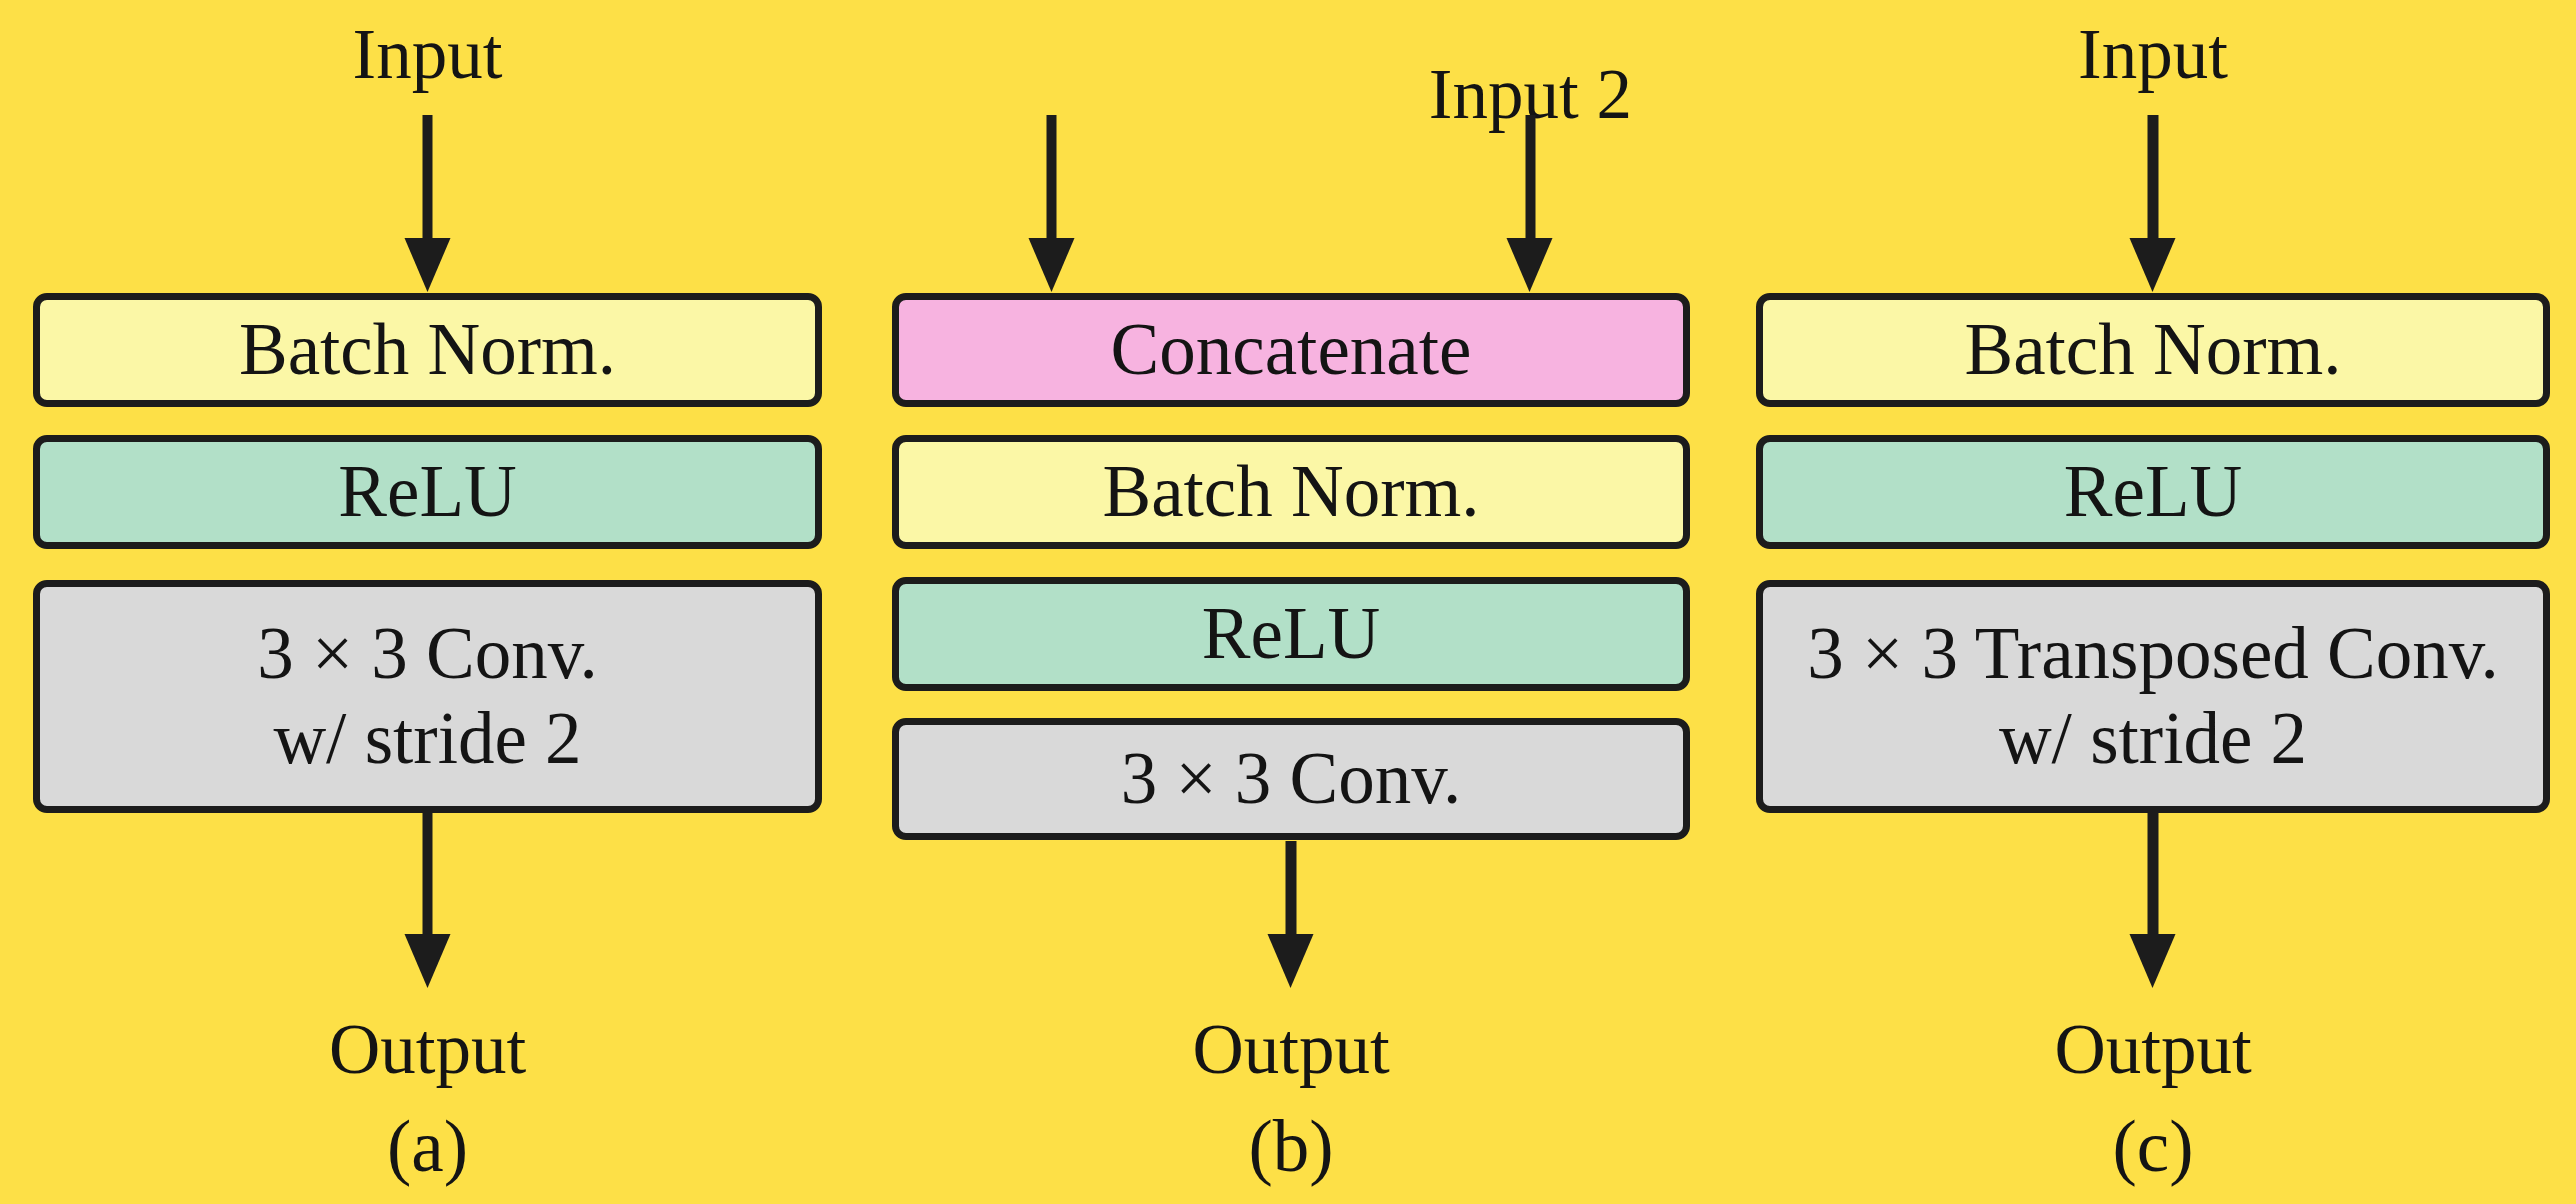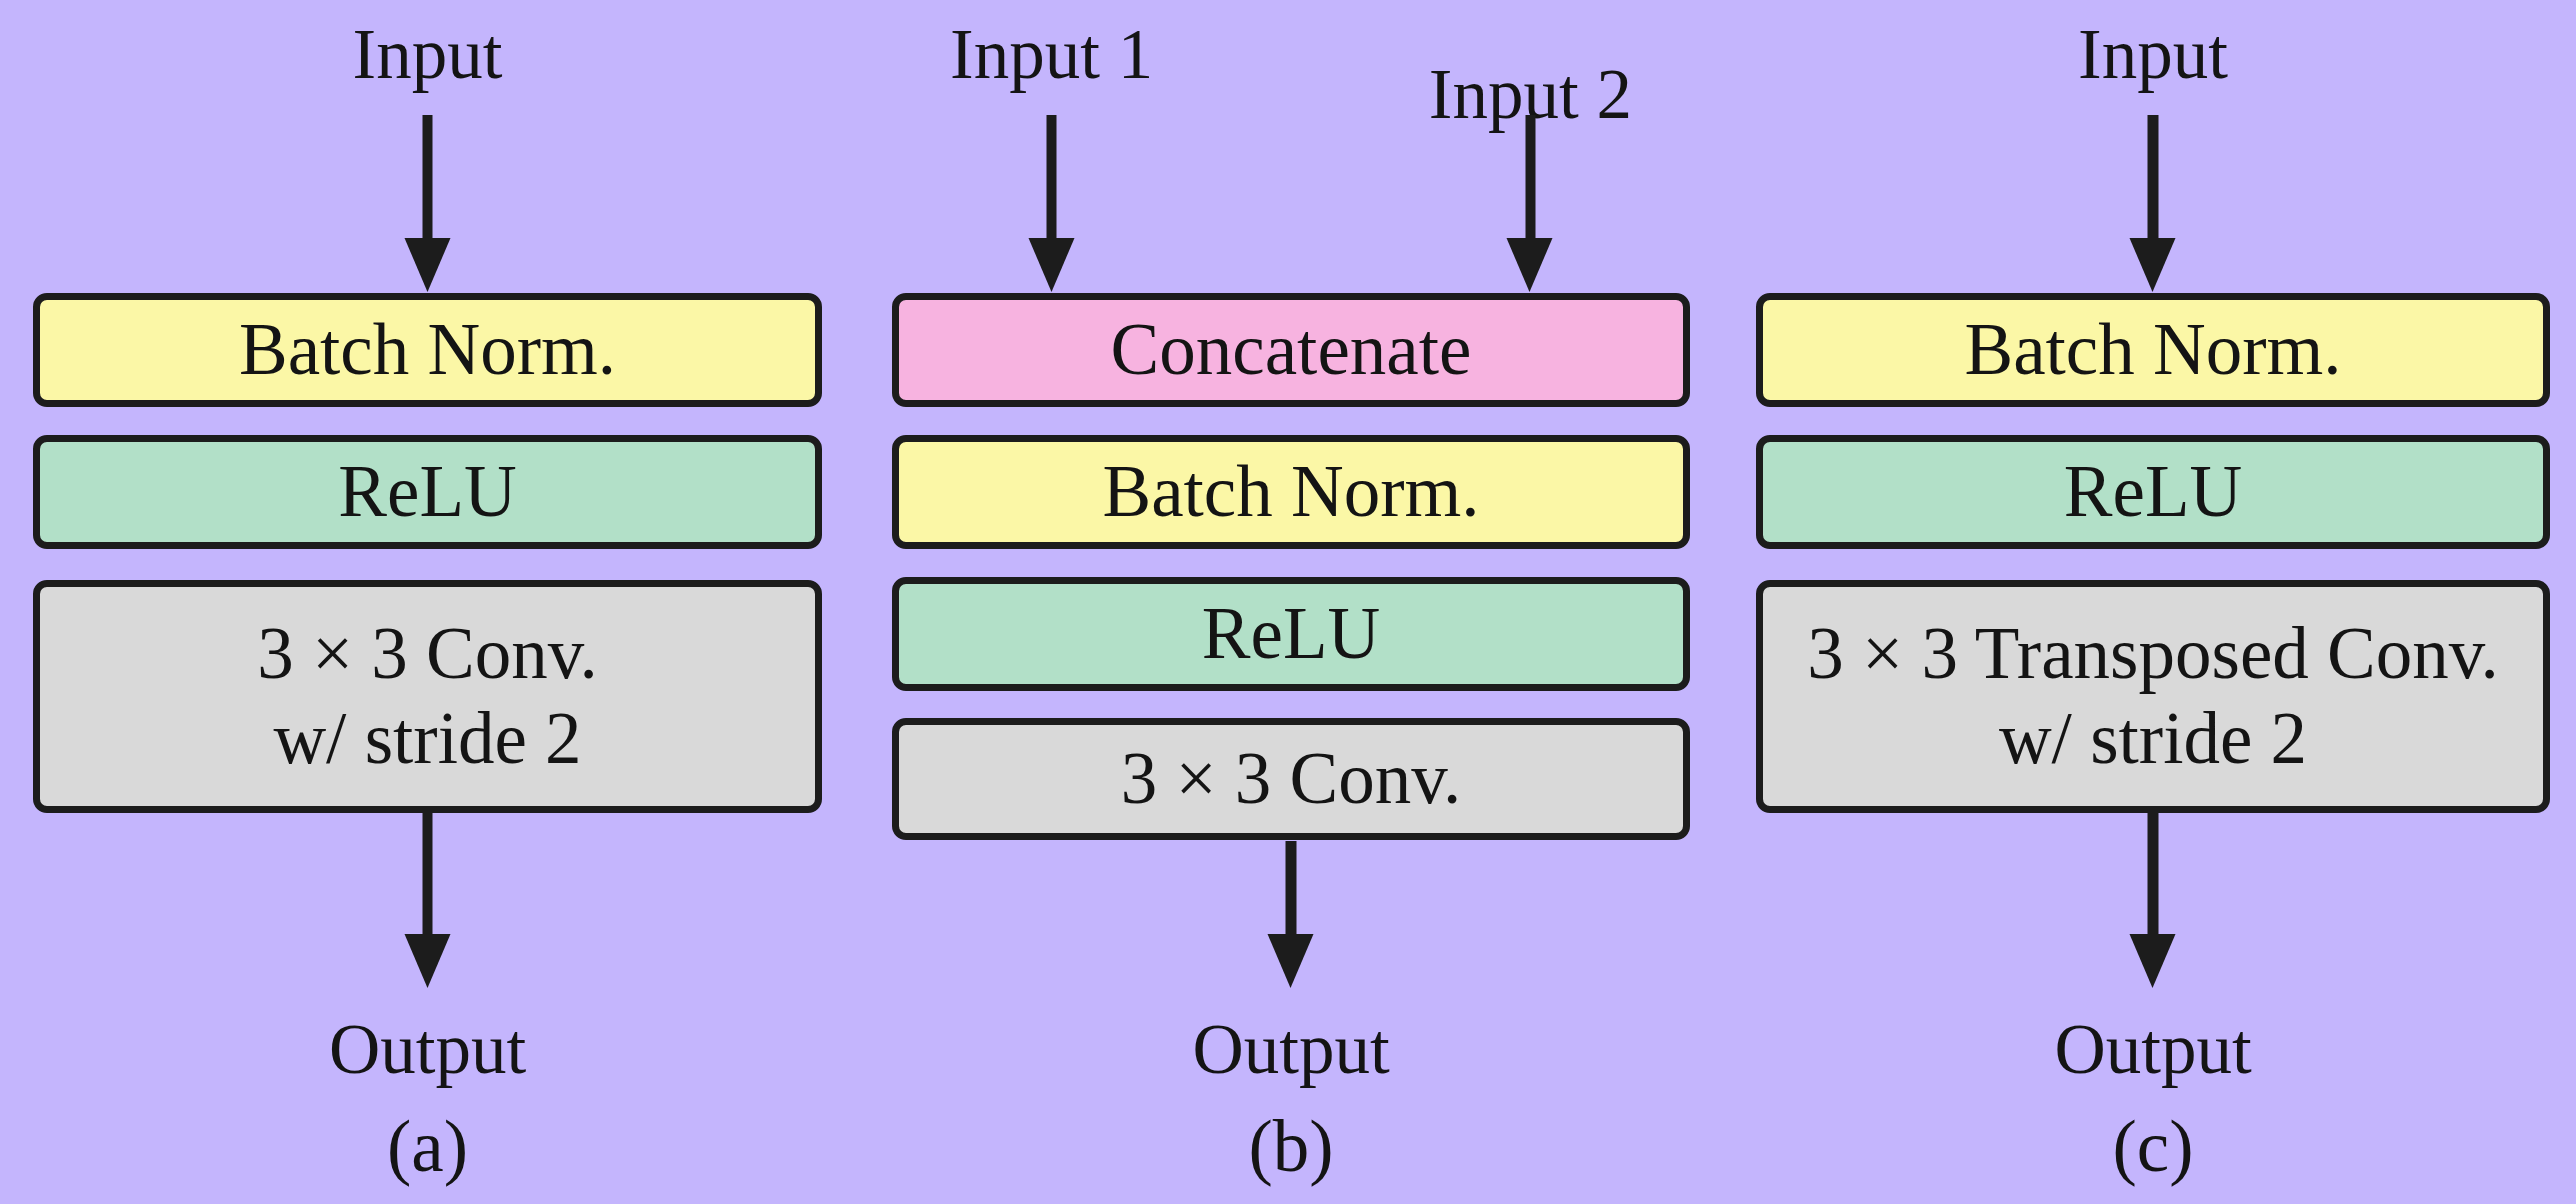--- a/index.html
+++ b/index.html
@@ -8,21 +8,21 @@
     background: #ffffff;
     width: 2576px;
     height: 1205px;
     overflow: hidden;
     font-family: "Liberation Serif", "DejaVu Serif", serif;
   }
   .canvas {
     position: relative;
     width: 2576px;
     height: 1205px;
-    background: #c4b5fd;
+    background: #fde047;
   }
   .col {
     position: absolute;
     top: 0;
     height: 100%;
   }
   .io-label {
     position: absolute;
     transform: translateX(-50%);
     font-size: 71px;
@@ -106,21 +106,20 @@
 
     <div class="varrow" style="left:50%; top:813px; height:175px;">
         <i class="stem"></i>
         <i class="head"></i>
       </div>
     <div class="io-label" style="left:50%; top:1014px;">Output</div>
     <div class="caption" style="left:50%; top:1110px;">(a)</div>
   </section>
 
   <section class="col" style="left:892px; width:798px;">
-    <div class="io-label" style="left:20%; top:19px;">Input 1</div>
     <div class="io-label" style="left:80%; top:19px;margin-top:40px;">Input 2</div>
     <div class="varrow" style="left:20%; top:115px; height:177px;">
         <i class="stem"></i>
         <i class="head"></i>
       </div>
     <div class="varrow" style="left:80%; top:115px; height:177px;">
         <i class="stem"></i>
         <i class="head"></i>
       </div>
 

